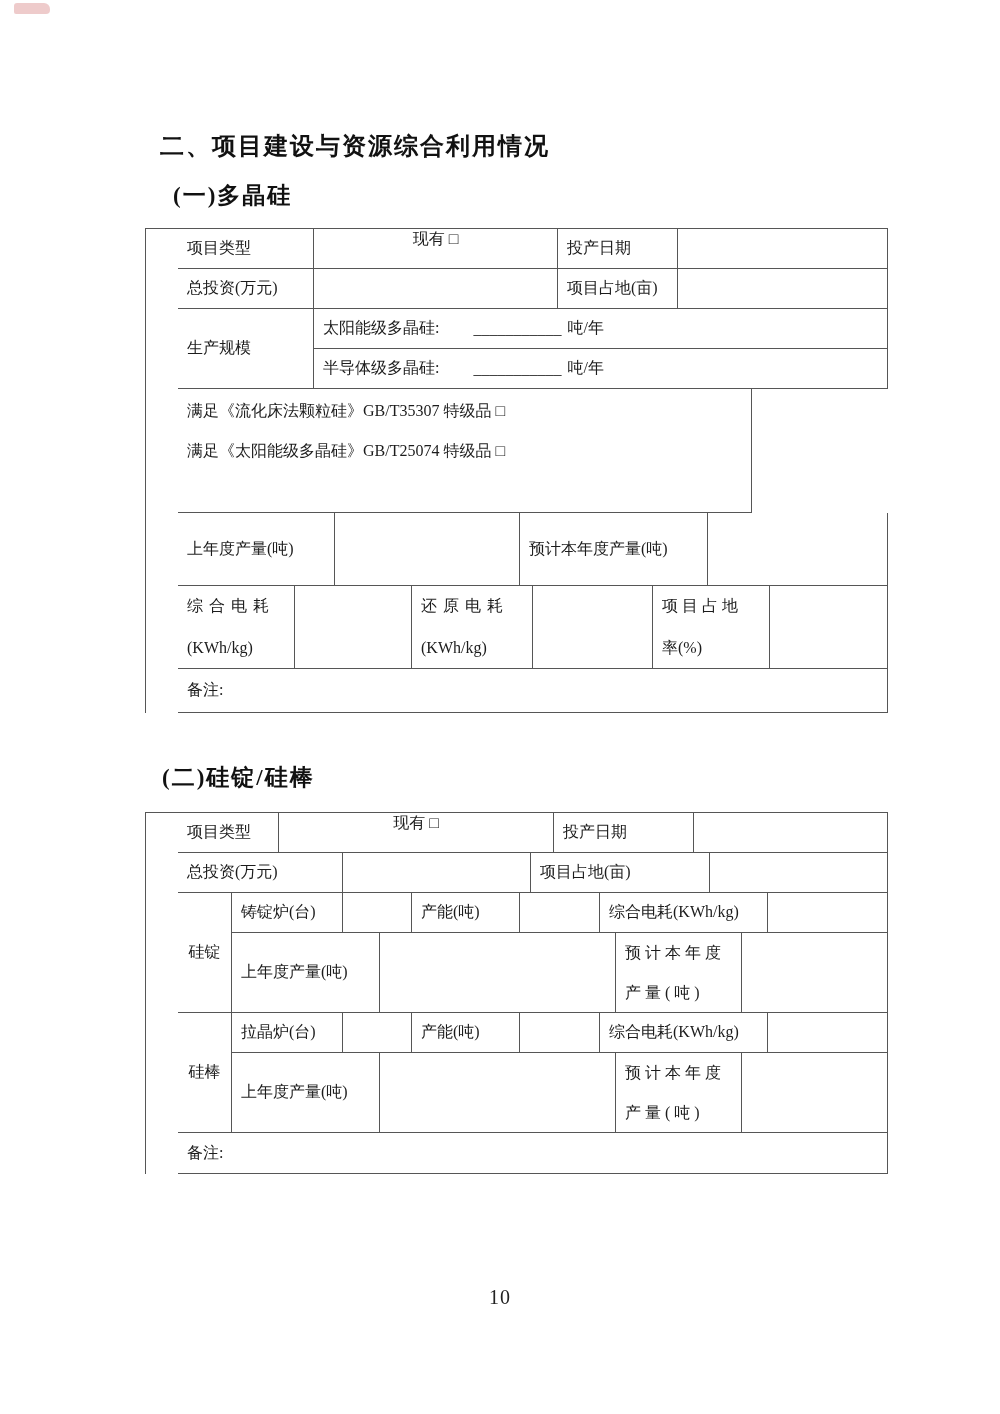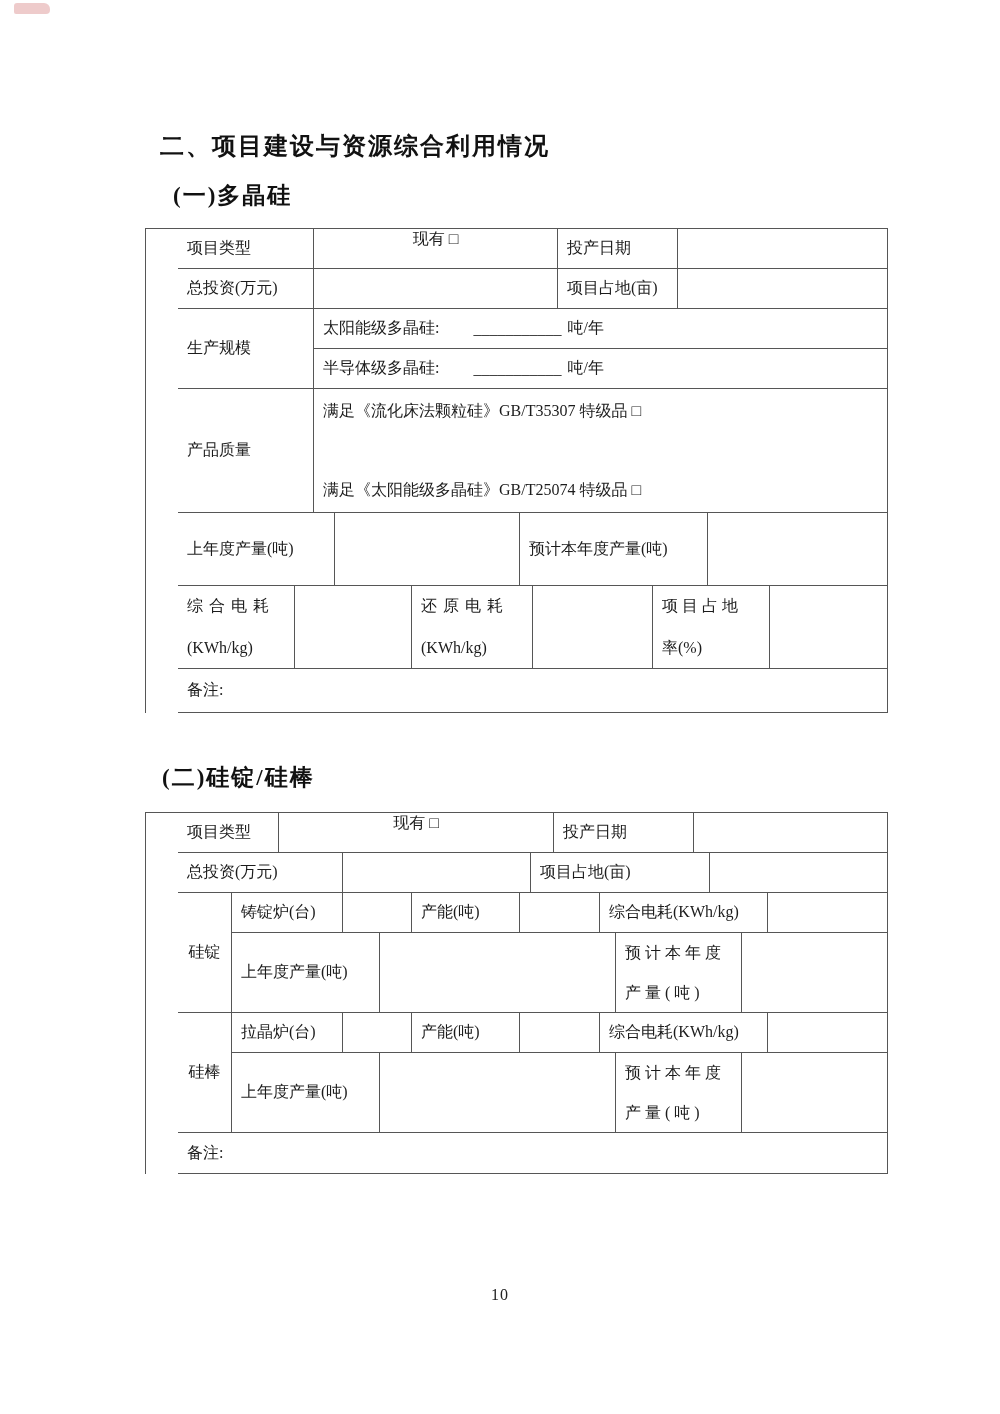--- a/index.html
+++ b/index.html
@@ -34,28 +34,28 @@
   .r{display:flex;}
   .col{display:flex;flex-direction:column;justify-content:space-between;}
   .c{
     box-sizing:border-box;border-right:1px solid #565656;border-bottom:1px solid #565656;
     display:flex;align-items:center;padding:0 9px;overflow:hidden;
   }
   .c.center2{flex-direction:column;justify-content:center;align-items:flex-start;line-height:42px;}
   .c .ln{white-space:nowrap;}
   .sp4{letter-spacing:4px;}
   .sp6{letter-spacing:6px;}
-  .quality{display:flex;flex-direction:column;justify-content:space-between;line-height:40px;padding:2px 9px;align-items:flex-start;}
+  .quality{display:flex;flex-direction:column;justify-content:flex-start;line-height:40px;padding:2px 9px;align-items:flex-start;}
   .opts{gap:28px;flex-direction:column;}
   .opts span{white-space:nowrap;}
   .blank{margin-left:34px;letter-spacing:0;}
   .unit{margin-left:6px;}
   .pageno{
     position:absolute;left:0;right:0;top:1286px;text-align:center;
-    font-size:16px;color:#222;letter-spacing:1px;
+    font-size:20px;color:#222;letter-spacing:1px;
   }
 </style>
 </head>
 <body>
 
 <div class="page">
 
   <div class="artifact"></div>
 
   <h1 class="heading">二、项目建设与资源综合利用情况</h1>
@@ -91,21 +91,20 @@
         </div>
         <div class="c" style="width:574px;height:40px">
           <span>半导体级多晶硅:</span>
           <span class="blank">___________</span>
           <span class="unit">吨/年</span>
         </div>
       </div>
     </div>
 
     <div class="r" style="height:124px">
-      <div class="c" style="width:136px">产品质量</div>
       <div class="c quality" style="width:574px">
         <span class="ln">满足《流化床法颗粒硅》GB/T35307 特级品 □</span>
         <span class="ln">满足《太阳能级多晶硅》GB/T25074 特级品 □</span>
       </div>
     </div>
 
     <div class="r" style="height:73px">
       <div class="c" style="width:157px">上年度产量(吨)</div>
       <div class="c" style="width:185px"></div>
       <div class="c" style="width:188px">预计本年度产量(吨)</div>

